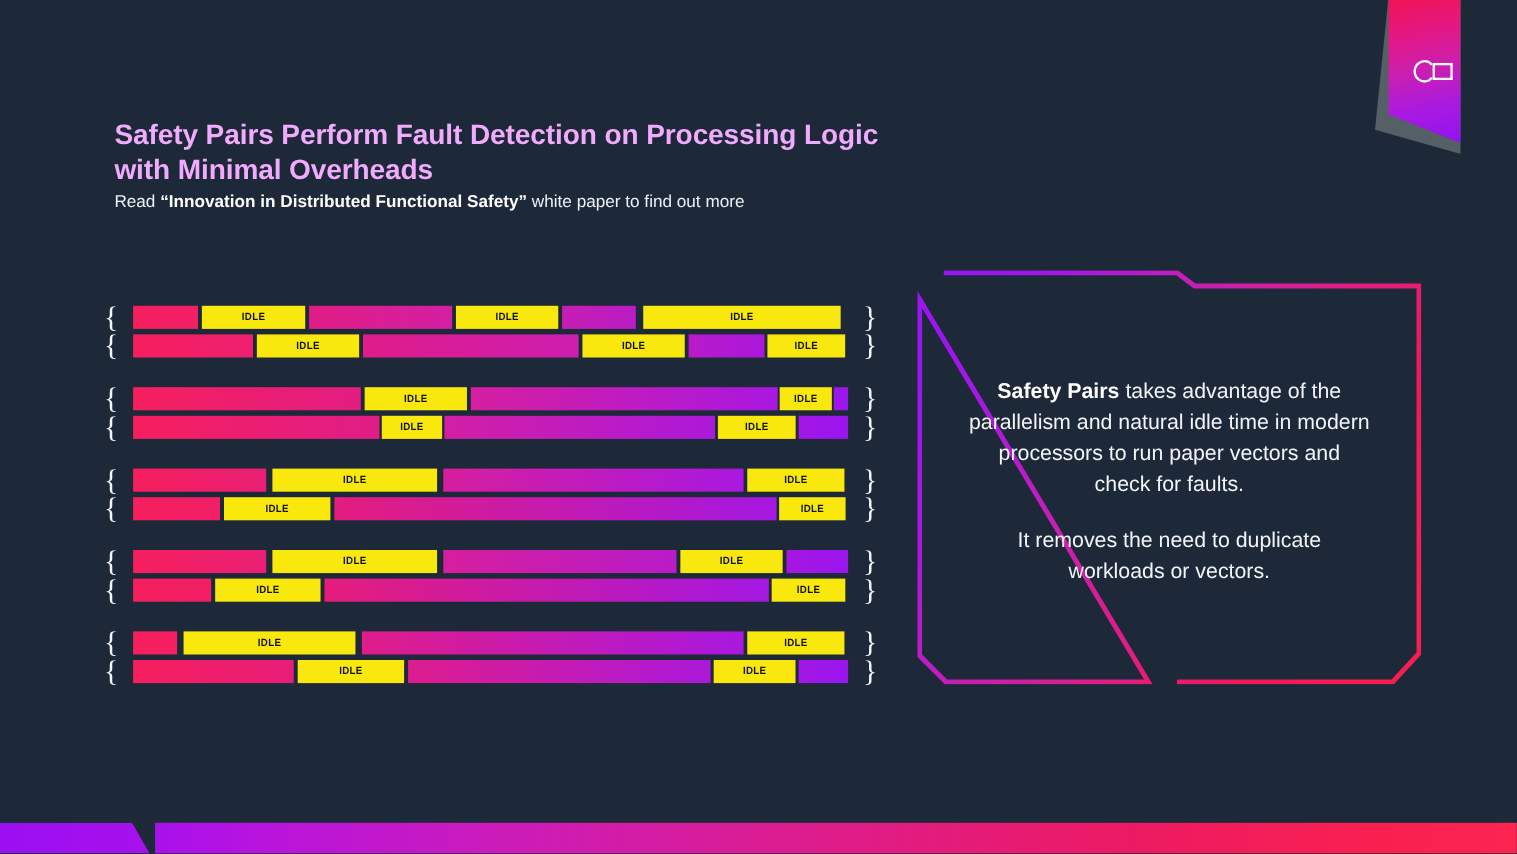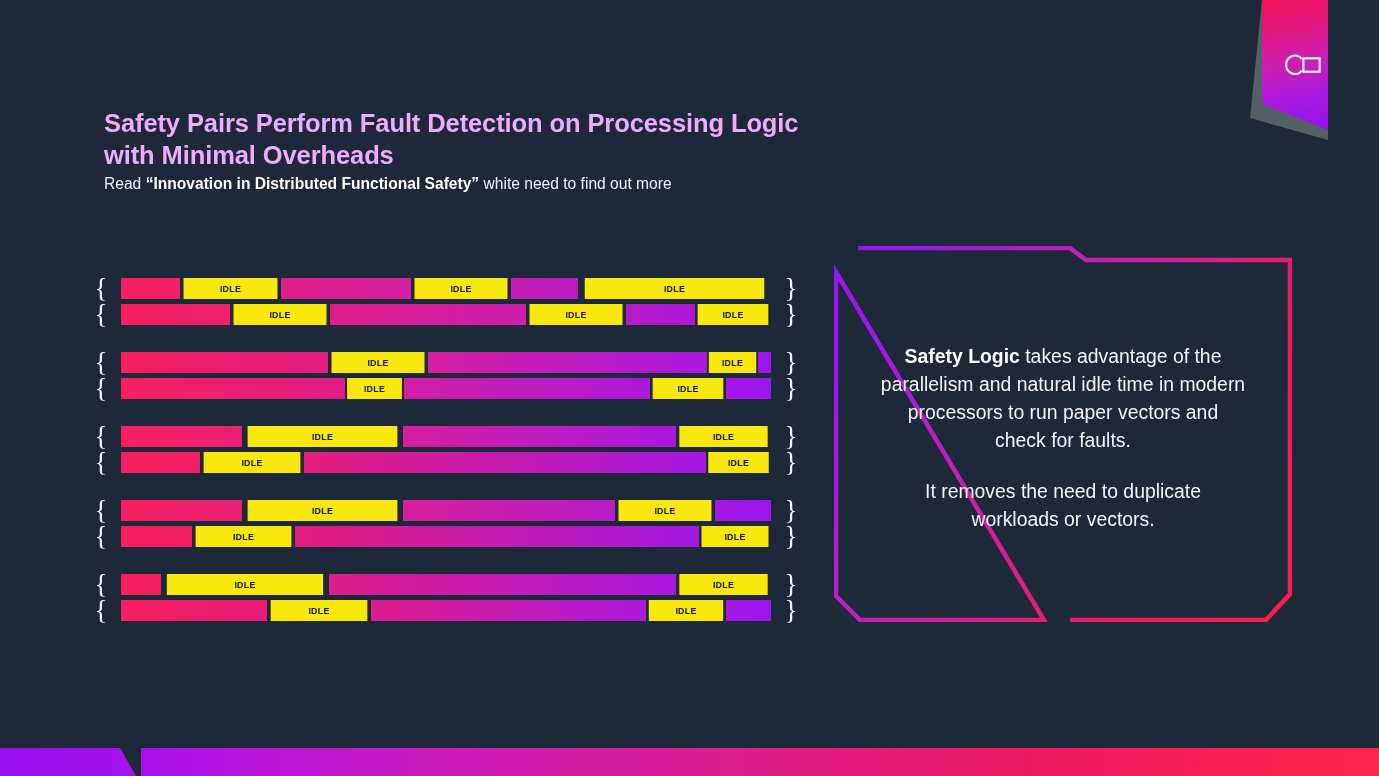--- a/index.html
+++ b/index.html
@@ -106,21 +106,21 @@
     <svg width="40" height="26" viewBox="0 0 40 26">
       <path d="M16.5 4.2 A9.2 9.2 0 1 0 16.5 21.4" fill="none" stroke="#ffffff" stroke-width="2.1"></path>
       <path d="M16.5 4.2 A9.2 9.2 0 0 1 19.6 7.0" fill="none" stroke="#ffffff" stroke-width="2.1"></path>
       <path d="M19.6 18.6 A9.2 9.2 0 0 1 16.5 21.4" fill="none" stroke="#ffffff" stroke-width="2.1"></path>
       <rect x="21.4" y="6.3" width="16.2" height="13.4" fill="none" stroke="#ffffff" stroke-width="2.1"></rect>
     </svg>
   </div>
 </div>
 
 <div id="title">Safety Pairs Perform Fault Detection on Processing Logic with Minimal Overheads</div>
-<div id="subtitle"><span>Read </span><b>“Innovation in Distributed Functional Safety”</b><span> white need to find out more</span></div>
+<div id="subtitle"><span>Read </span><b>“Innovation in Distributed Functional Safety”</b><span> white paper to find out more</span></div>
 
 <div id="diagram">
     <div class="bar-group">
       <div class="brace" style="top: 0px;">{</div>
       <div class="brace right" style="top: 0px; right: -12px;">}</div>
       <div class="bar-row" style="position: absolute; top: 0px; left: 13px;">
         <div class="seg" style="left: 0px; width: 59px; background: linear-gradient(90deg, rgb(246, 31, 94) 0%, rgb(241, 31, 102) 100%);"></div>
         <div class="seg idle" style="left: 59px; width: 101px;">IDLE</div>
         <div class="seg" style="left: 160px; width: 130px; background: linear-gradient(90deg, rgb(224, 29, 134) 0%, rgb(212, 31, 162) 100%);"></div>
         <div class="seg idle" style="left: 290px; width: 100px;">IDLE</div>
@@ -225,21 +225,21 @@
         <stop offset="36%" stop-color="#c61fb4"></stop>
         <stop offset="60%" stop-color="#e01d83"></stop>
         <stop offset="82%" stop-color="#f0195c"></stop>
         <stop offset="100%" stop-color="#f51e52"></stop>
       </linearGradient>
     </defs>
     <path d="M 24 2 L 236 2 L 252 14 L 456 14 L 456 348 L 432 374 L 236 374
              M 210 374 L 26 374 L 2 350 L 2 26 Z" fill="none" stroke="url(#pgrad)" stroke-width="4.5" stroke-linejoin="miter"></path>
   </svg>
   <div id="panel-text">
-    <span><b>Safety Logic</b><span> takes advantage of the parallelism and natural idle time in modern processors to run paper vectors and check for faults.</span></span>
+    <span><b>Safety Pairs</b><span> takes advantage of the parallelism and natural idle time in modern processors to run paper vectors and check for faults.</span></span>
     <span class="panel-gap"></span>
     <span>It removes the need to duplicate workloads or vectors.</span>
   </div>
 </div>
 
 <div id="bottom-strip">
   <div id="bottom-left"></div>
   <div id="bottom-main"></div>
 </div>
 

